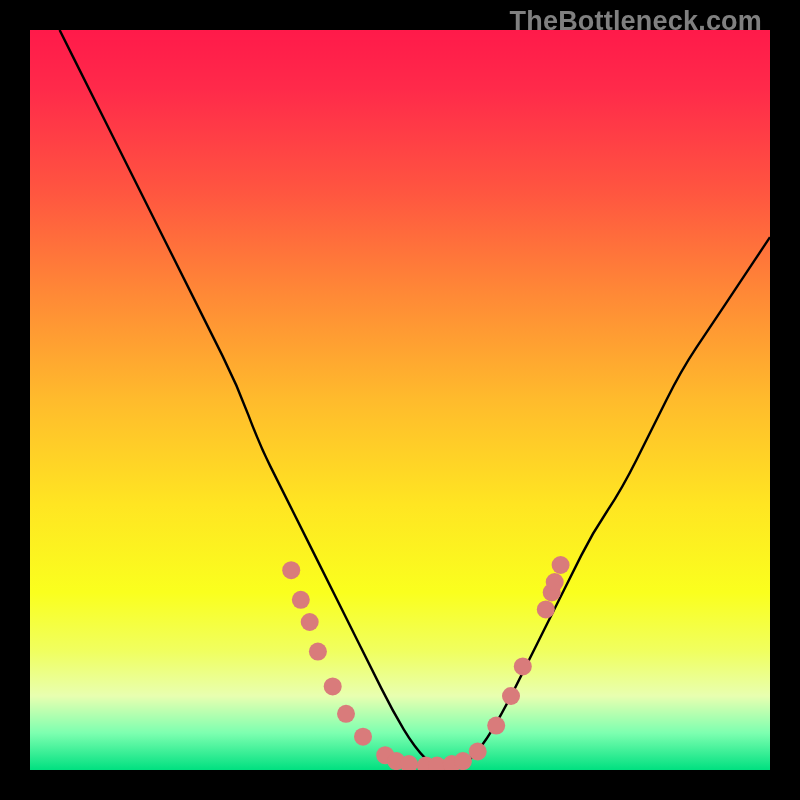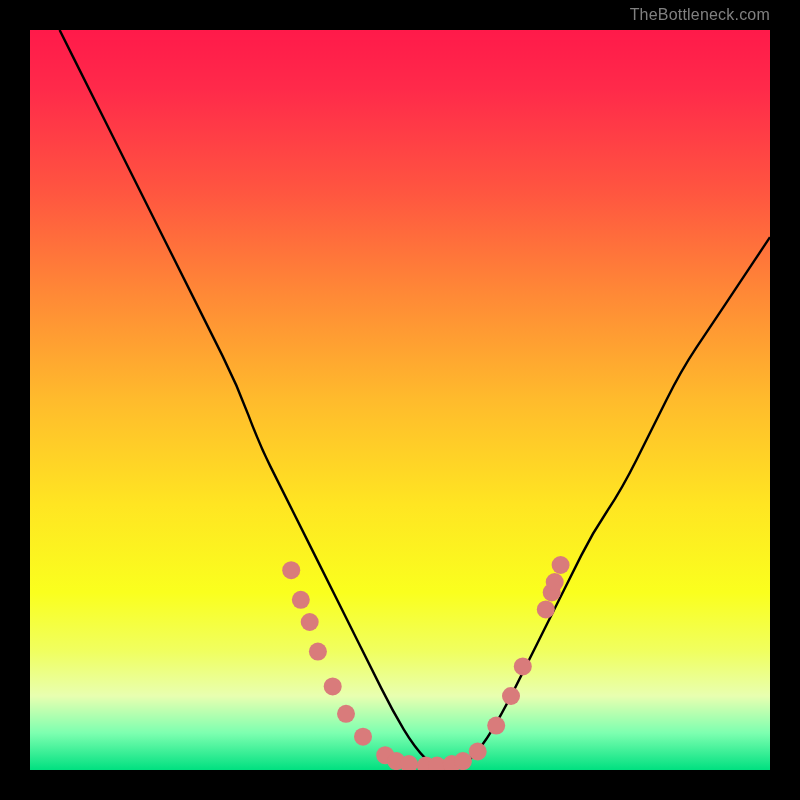--- a/index.html
+++ b/index.html
@@ -30,24 +30,24 @@
       #f0ff60 84%,
       #e8ffb0 90%,
       #7dffb0 95%,
       #00e080 100%
     );
   }
   
   .watermark {
     position: absolute;
     top: 6px;
-    right: 30px;
+    right: 38px;
     color: #808080;
-    font-size: 16px;
-    font-weight: 400;
+    font-size: 27px;
+    font-weight: 700;
     letter-spacing: 0.2px;
   }
   
   svg.curve {
     position: absolute;
     left: 0;
     top: 0;
     width: 740px;
     height: 740px;
   }

